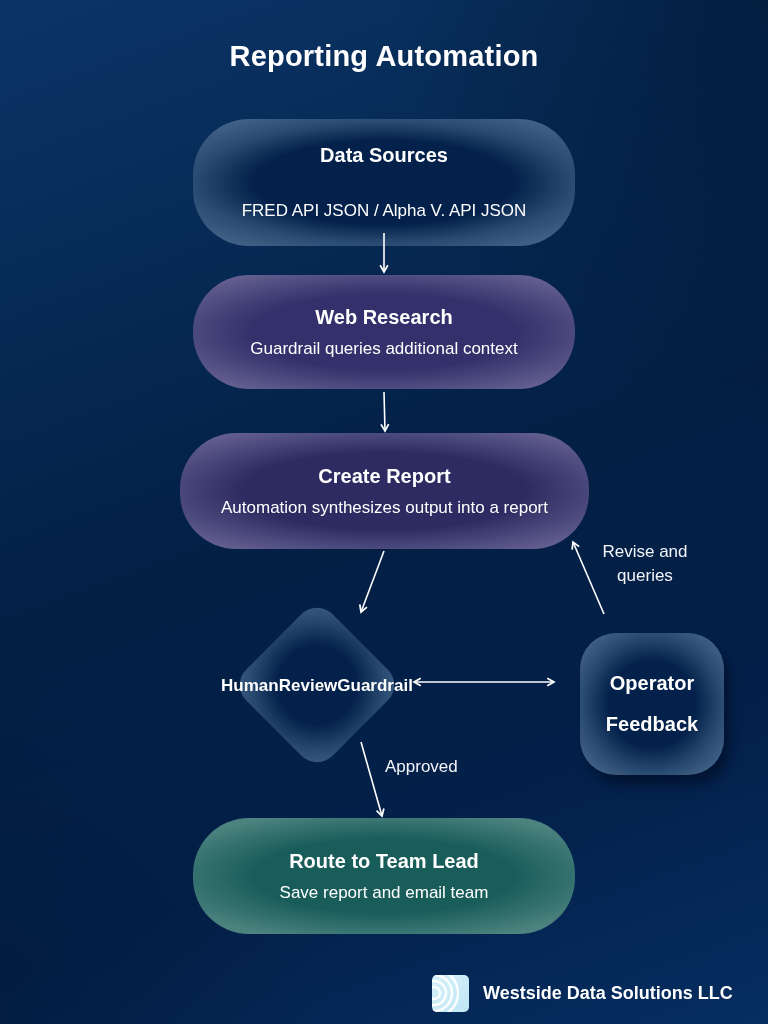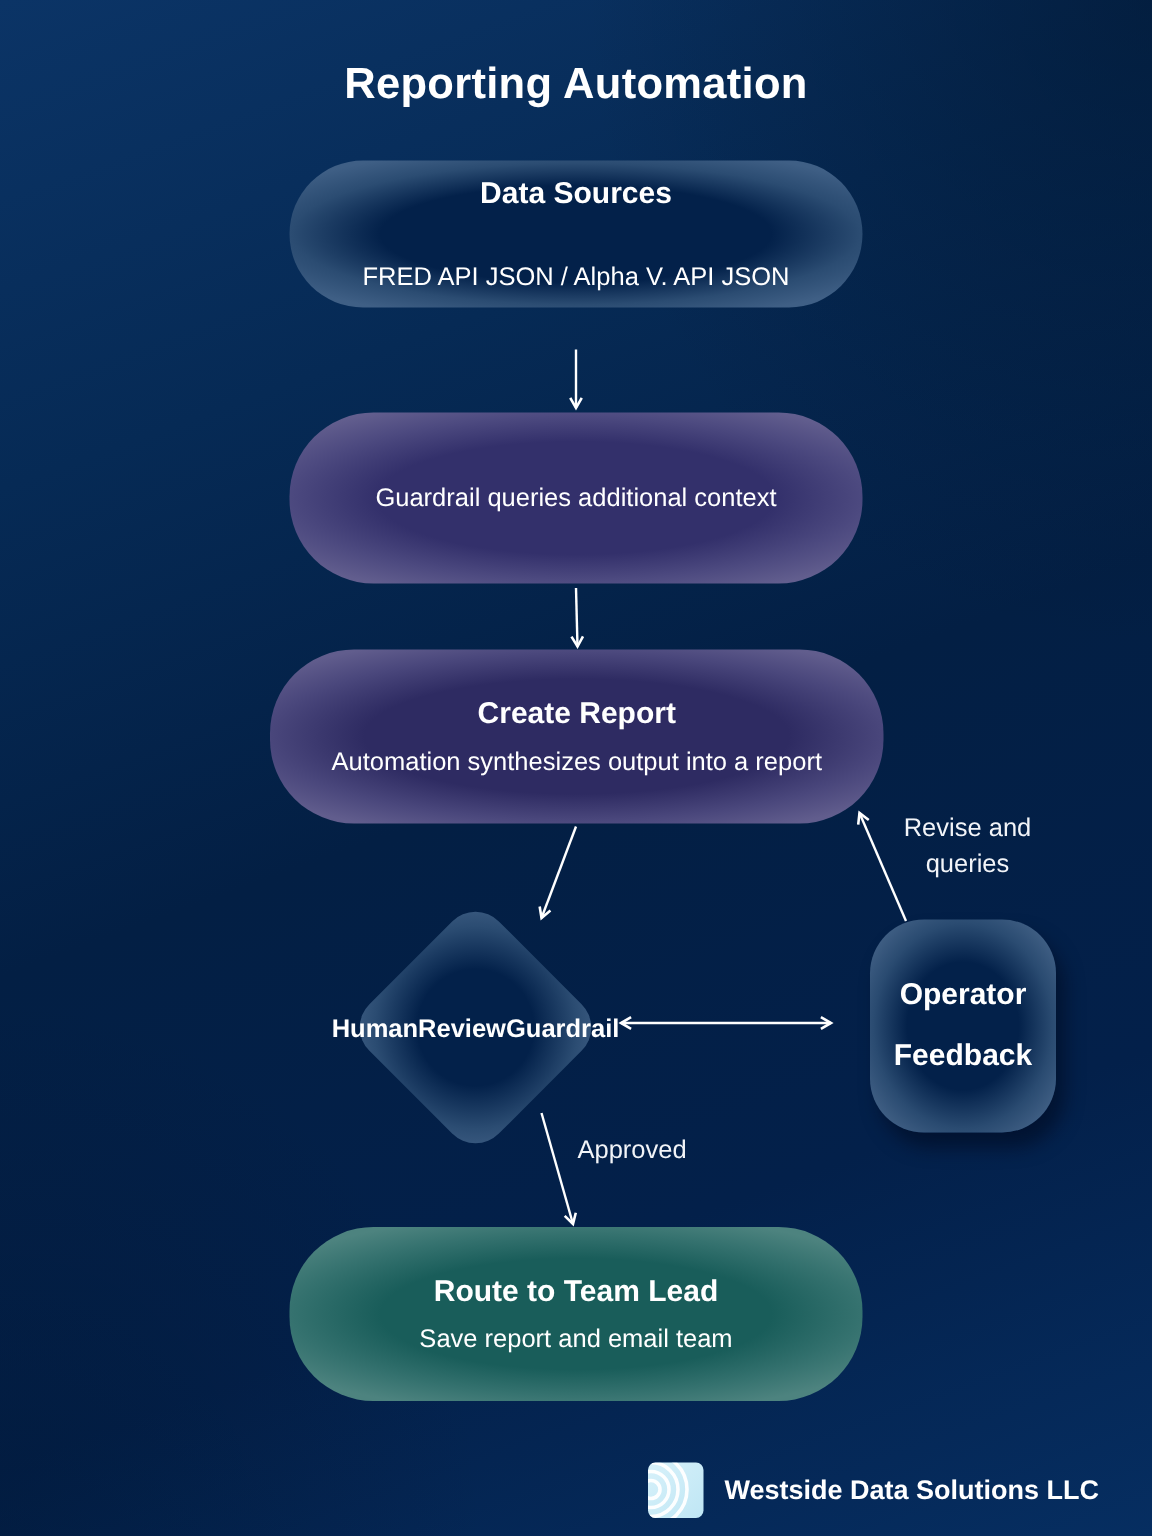--- a/index.html
+++ b/index.html
@@ -21,39 +21,39 @@
   }
   .node {
     position: absolute; display: flex; flex-direction: column; justify-content: center; align-items: center;
     text-align: center; box-sizing: border-box;
   }
   .pill { border-radius: 56px; }
   .node .h { font-size: 20px; font-weight: bold; margin-bottom: 10px; }
   .node .s { font-size: 17px; }
 
   .n-sources {
-    left: 193px; top: 107px; width: 382px; height: 98px;
+    left: 193px; top: 119px; width: 382px; height: 127px;
     background: radial-gradient(ellipse 62% 60% at 50% 50%, #03214a 55%, #2b4c72 80%, #3f5f85 100%);
     gap: 24px;
   }
   .n-web {
     left: 193px; top: 275px; width: 382px; height: 114px;
     background: radial-gradient(ellipse 63% 60% at 50% 50%, #33306b 55%, #4d4a80 80%, #625e8e 100%);
   }
   .n-create {
     left: 180px; top: 433px; width: 409px; height: 116px;
     background: radial-gradient(ellipse 63% 60% at 50% 50%, #2e2b62 55%, #4a477c 80%, #615d8d 100%);
   }
   .n-route {
     left: 193px; top: 818px; width: 382px; height: 116px;
     background: radial-gradient(ellipse 62% 58% at 50% 50%, #195d5a 55%, #35726f 80%, #4d837f 100%);
     align-items: center;
   }
   .n-operator {
-    left: 580px; top: 613px; width: 124px; height: 142px; border-radius: 36px;
+    left: 580px; top: 633px; width: 144px; height: 142px; border-radius: 36px;
     background: radial-gradient(ellipse 60% 60% at 50% 50%, #03214a 50%, #2a4b71 80%, #3f5e83 100%);
     box-shadow: 6px 10px 12px rgba(0,10,30,0.55);
     gap: 12px;
   }
   .n-operator .h { font-size: 20px; line-height: 29px; margin: 0; }
 
   .diamond-wrap { position: absolute; left: 229px; top: 597px; width: 176px; height: 176px; }
   .diamond {
     position: absolute; left: 27px; top: 27px; width: 122px; height: 122px;
     transform: rotate(45deg); border-radius: 22px;
@@ -84,20 +84,21 @@
 <div class="bg-overlay"></div>
 
 <div class="title">Reporting Automation</div>
 
 <div class="node pill n-sources">
   <div class="h">Data Sources</div>
   <div class="s">FRED API JSON / Alpha V.  API JSON</div>
 </div>
 
 <div class="node pill n-web">
+  <div class="h">Web Research</div>
   <div class="s">Guardrail queries additional context</div>
 </div>
 
 <div class="node pill n-create">
   <div class="h">Create Report</div>
   <div class="s">Automation synthesizes output into a report</div>
 </div>
 
 <div class="diamond-wrap">
   <div class="diamond"></div>

